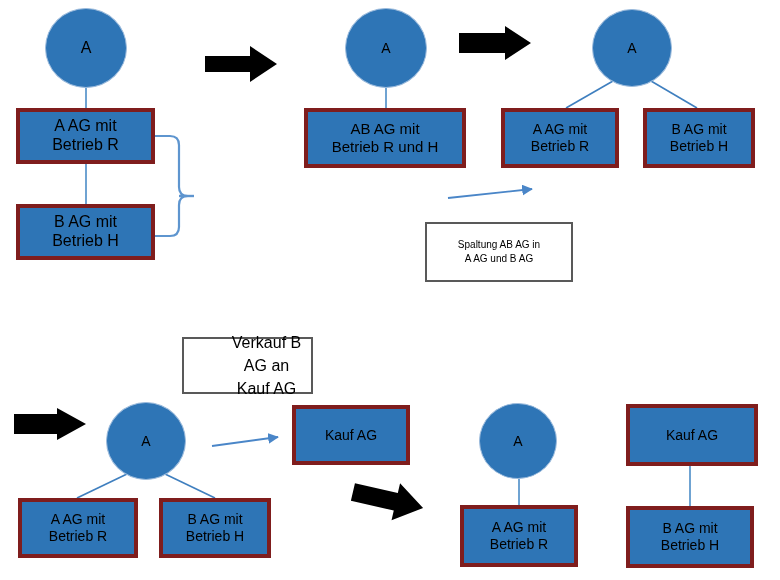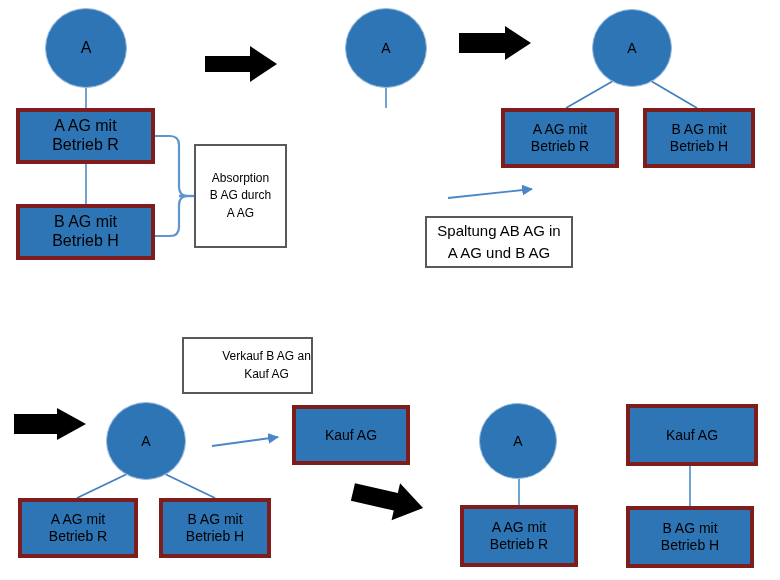--- a/index.html
+++ b/index.html
@@ -100,20 +100,24 @@
 
   <div class="node" style="left:16px;top:204px;width:139px;height:56px;font-size:16px;">
     <span class="lbl">B AG mit
 Betrieb H</span>
   </div>
 
   <div class="node circle" style="left:345px;top:8px;width:82px;height:80px;font-size:14px;">
     <span class="lbl">A</span>
   </div>
 
+  <div class="node" style="left:304px;top:108px;width:162px;height:60px;font-size:15px;">
+    <span class="lbl">AB AG mit
+Betrieb R und H</span>
+  </div>
 
   <div class="node circle" style="left:592px;top:9px;width:80px;height:78px;font-size:14px;">
     <span class="lbl">A</span>
   </div>
 
   <div class="node" style="left:501px;top:108px;width:118px;height:60px;font-size:14px;">
     <span class="lbl">A AG mit
 Betrieb R</span>
   </div>
 
@@ -151,32 +155,27 @@
 
   <div class="node" style="left:626px;top:404px;width:132px;height:62px;font-size:14px;">
     <span class="lbl">Kauf AG</span>
   </div>
 
   <div class="node" style="left:626px;top:506px;width:128px;height:62px;font-size:14px;">
     <span class="lbl">B AG mit
 Betrieb H</span>
   </div>
 
-  <div class="callout" style="left:194px;top:144px;width:93px;height:104px;font-size:12px;">
-    <span class="lbl">Absorption
-B AG durch
-A AG</span>
-  </div>
-
-  <div class="callout" style="left:425px;top:216px;width:148px;height:52px;font-size:15px;">
+
+  <div class="callout" style="left:425px;top:222px;width:148px;height:60px;font-size:10px;">
     <span class="lbl">Spaltung AB AG in
 A AG und B AG</span>
   </div>
 
-  <div class="callout" style="left:182px;top:337px;width:131px;height:57px;font-size:12px;padding-left:38px;">
+  <div class="callout" style="left:182px;top:337px;width:131px;height:57px;font-size:16px;padding-left:38px;">
     <span class="lbl">Verkauf B AG an
 Kauf AG</span>
   </div>
 
   <svg class="layer arrows" viewBox="0 0 780 580">
     <defs>
       <marker id="thinhead" markerWidth="7" markerHeight="7" refX="5.5" refY="3" orient="auto">
         <path d="M0,0 L6,3 L0,6 z" fill="#4A86C8"></path>
       </marker>
     </defs>

